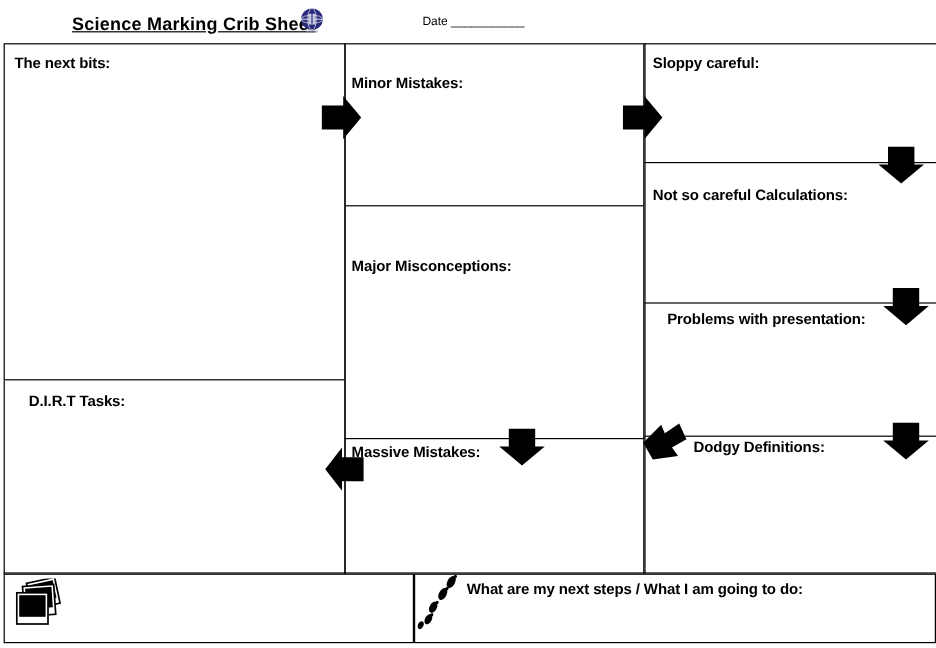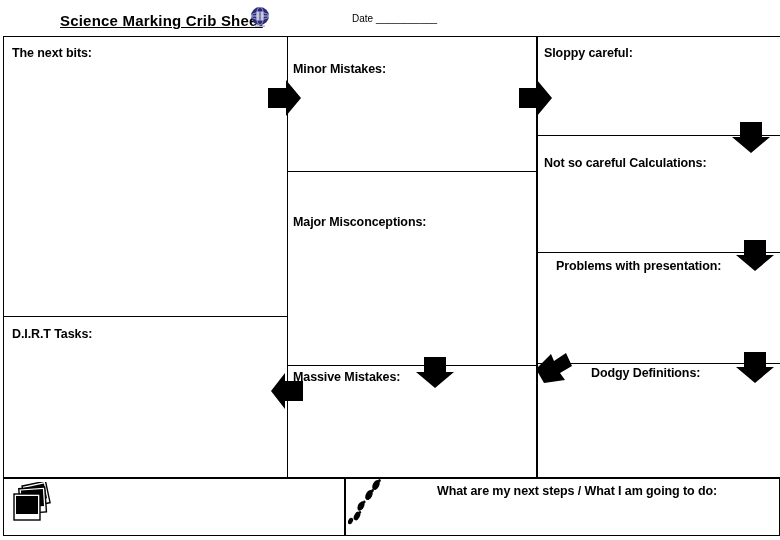--- a/index.html
+++ b/index.html
@@ -73,47 +73,47 @@
       <rect x="6" y="19.4" width="10" height="1.6" fill="#8b8bb0" opacity="0.6"></rect>
     </svg>
   </div>
 
   <div class="hdr-date">Date ___________</div>
 
   <div class="box bt bl br bb" style="left:3px;top:36px;width:285px;height:281px;"></div>
   <div class="lbl" style="left:12px;top:46px;">The next bits:</div>
 
   <div class="box bl br bb" style="left:3px;top:317px;width:285px;height:161px;"></div>
-  <div class="lbl" style="left:12px;top:327px;">D.I.R.T Tasks:</div>
+  <div class="lbl" style="left:24px;top:327px;">D.I.R.T Tasks:</div>
 
   <div class="box bt bl br bb" style="left:287px;top:36px;width:250px;height:136px;"></div>
   <div class="lbl" style="left:293px;top:46px;margin-top:16px;">Minor Mistakes:</div>
 
   <div class="box bl br bb" style="left:287px;top:172px;width:250px;height:194px;"></div>
   <div class="lbl" style="left:293px;top:180px;margin-top:35px;">Major Misconceptions:</div>
 
   <div class="box bl br bb" style="left:287px;top:366px;width:250px;height:112px;"></div>
   <div class="lbl" style="left:293px;top:370px;text-align:center;">Massive Mistakes:</div>
 
   <div class="box bt bl bb" style="left:537px;top:36px;width:246px;height:100px;"></div>
   <div class="lbl" style="left:544px;top:46px;">Sloppy careful:</div>
 
   <div class="box bl bb" style="left:537px;top:136px;width:246px;height:117px;"></div>
   <div class="lbl" style="left:544px;top:156px;">Not so careful Calculations:</div>
 
   <div class="box bl bb" style="left:537px;top:253px;width:246px;height:111px;"></div>
   <div class="lbl" style="left:544px;top:259px;padding-left:12px;">Problems with presentation:</div>
 
   <div class="box bl bb" style="left:537px;top:364px;width:246px;height:114px;"></div>
-  <div class="lbl" style="left:571px;top:366px;padding-left:20px;">Dodgy Definitions:</div>
+  <div class="lbl" style="left:558px;top:366px;padding-left:20px;">Dodgy Definitions:</div>
 
   <div class="box bt bl br bb" style="left:3px;top:478px;width:342px;height:58px;"></div>
 
   <div class="box bt bl br bb" style="left:345px;top:478px;width:435px;height:58px;"></div>
-  <div class="lbl" style="left:389px;top:484px;margin-left:48px;">What are my next steps / What I am going to do:</div>
+  <div class="lbl" style="left:389px;top:484px;">What are my next steps / What I am going to do:</div>
 
   <div class="arrow" style="left:268px;top:79px;">
     <svg width="34" height="38" viewBox="0 0 34 38">
       <path d="M0 9 L18 9 L18 1 L33 19 L18 37 L18 29 L0 29 Z" fill="#000"></path>
     </svg>
   </div>
 
   <div class="arrow" style="left:519px;top:79px;">
     <svg width="34" height="38" viewBox="0 0 34 38">
       <path d="M0 9 L18 9 L18 1 L33 19 L18 37 L18 29 L0 29 Z" fill="#000"></path>

